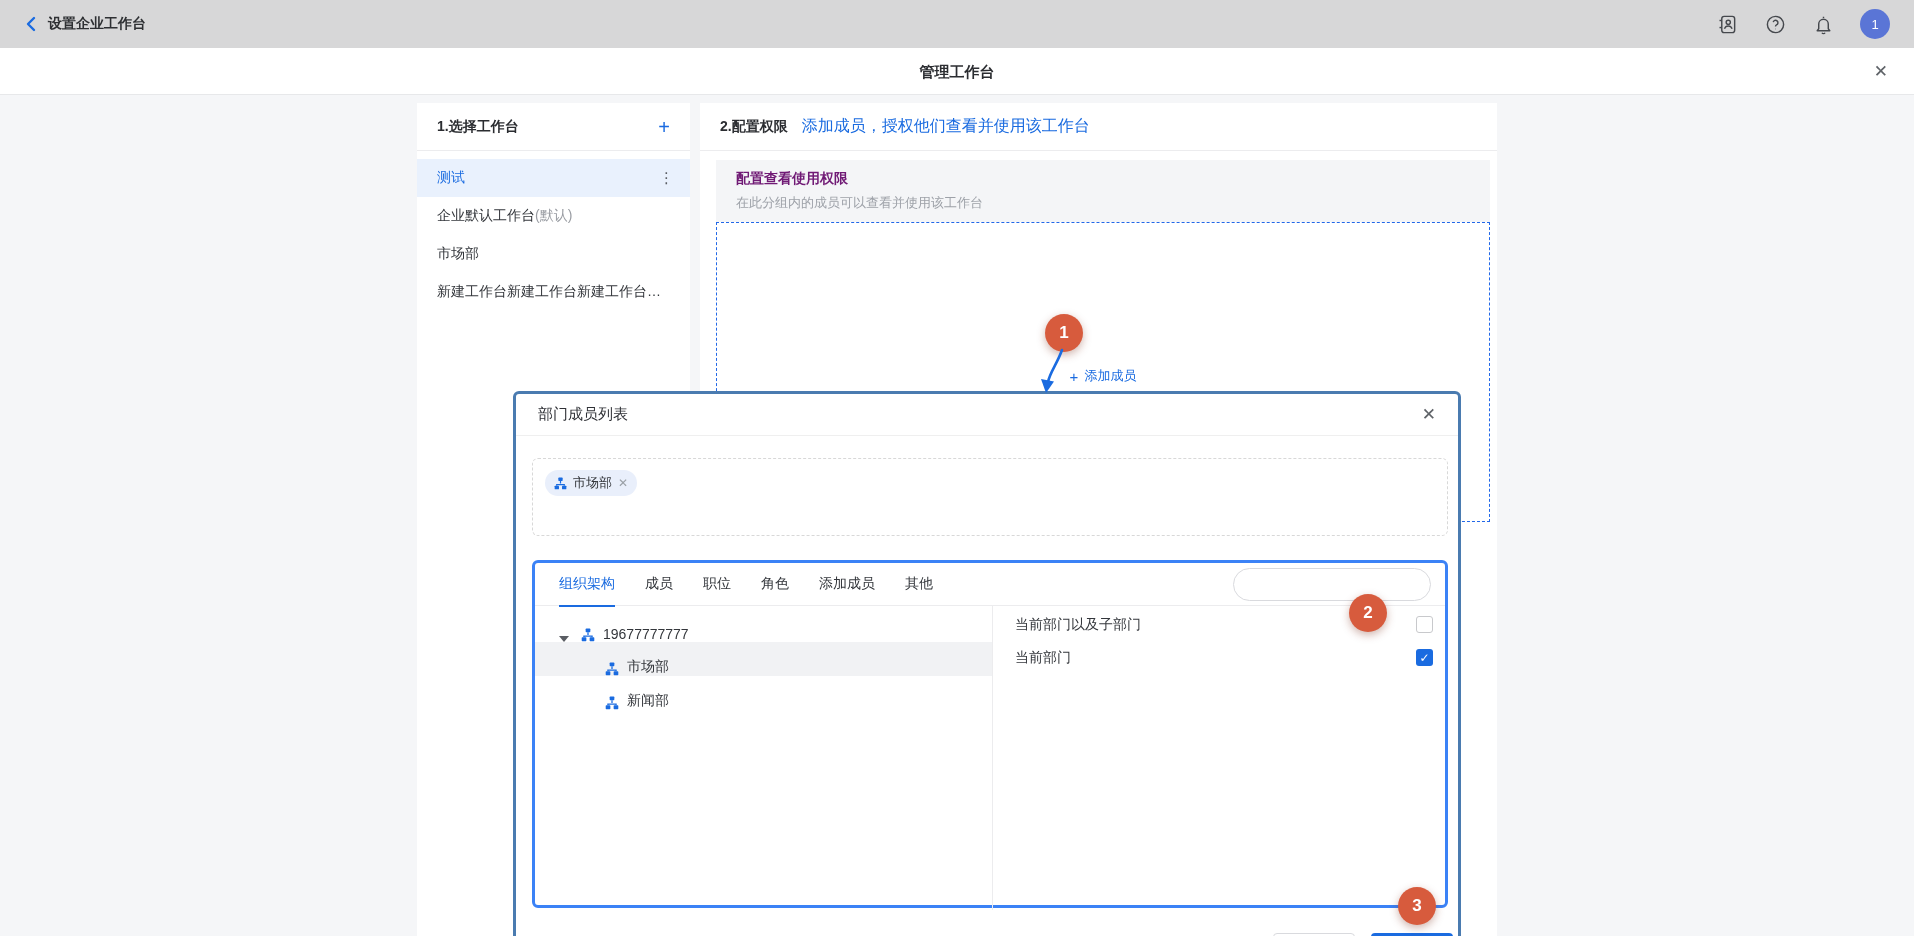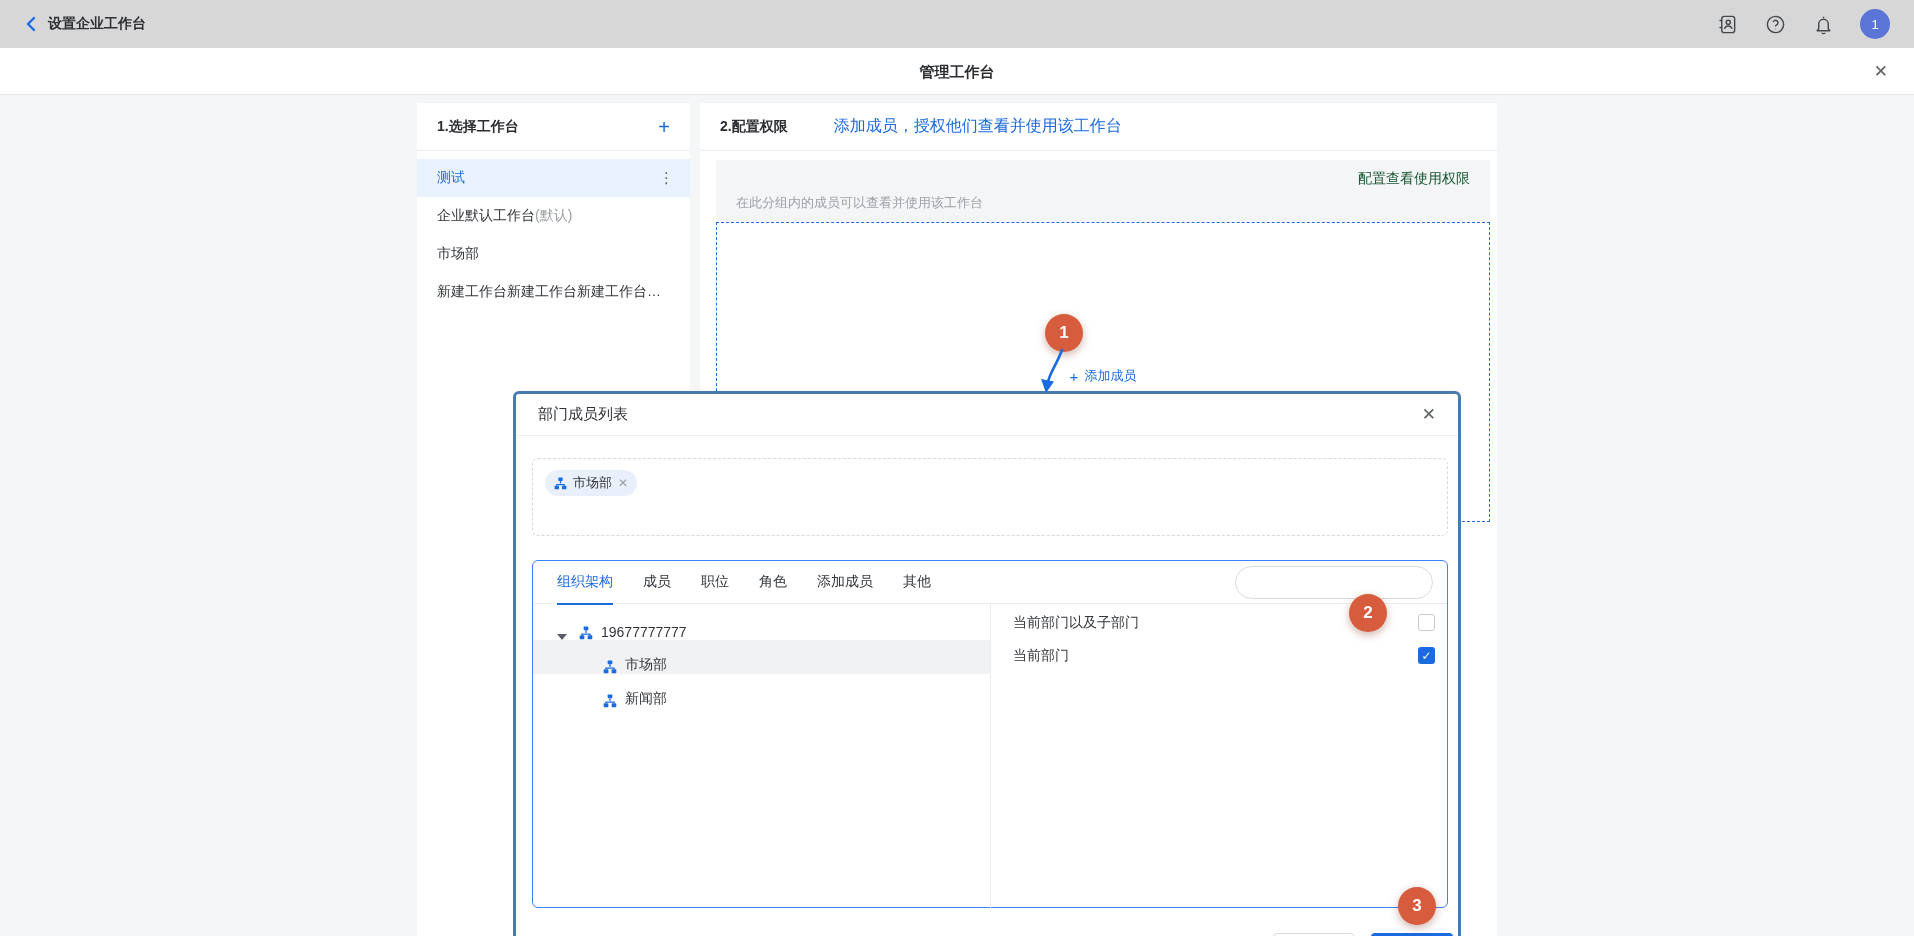--- a/index.html
+++ b/index.html
@@ -38,21 +38,21 @@
   .ws-list { padding-top:8px; }
   .ws-item { height:38px; display:flex; align-items:center; justify-content:space-between;
              padding:0 16px 0 20px; font-size:14px; color:#33363b; cursor:pointer; white-space:nowrap; }
   .ws-item .lbl { overflow:hidden; text-overflow:ellipsis; }
   .ws-item .suffix { color:#9a9da3; }
   .ws-item.active { background:#e9f1fd; color:#1a6be0; }
   .kebab { color:#5a5d63; font-size:15px; letter-spacing:0; cursor:pointer; }
 
   .step-hint { font-size:16px; color:#1a6be0; margin-left:14px; font-weight:400; cursor:pointer; }
   .perm-box { position:absolute; left:16px; top:57px; width:774px; height:62px; background:#f4f5f7; padding:10px 20px; }
-  .perm-title { font-size:14px; font-weight:400; color:#14532d; margin-bottom:6px;text-align:right; }
+  .perm-title { font-size:14px; font-weight:700; color:#701a75; margin-bottom:6px; }
   .perm-desc { font-size:13px; color:#9da1a8; }
   .drop-zone { position:absolute; left:16px; top:119px; width:774px; height:300px;
                border:1px dashed #2268e8; background:#fff; }
   .add-member { position:absolute; left:0; right:0; top:144px; display:flex; align-items:center;
                 justify-content:center; gap:6px; color:#1a6be0; font-size:13px; cursor:pointer; }
   .add-member .plus { font-size:15px; }
 
   
   .badge { position:absolute; width:38px; height:38px; border-radius:50%; background:#d75b3d; color:#fff;
            font-size:17px; font-weight:700; display:flex; align-items:center; justify-content:center;
@@ -70,21 +70,21 @@
   .modal-title { font-size:15px; color:#2f3136; }
   .modal-close { font-size:17px; color:#5f6368; cursor:pointer; }
 
   .selected-box { position:absolute; left:16px; top:64px; width:916px; height:78px;
                   border:1px dashed #d8d8d8; border-radius:6px; padding:11px 12px; }
   .tag { display:inline-flex; align-items:center; gap:6px; height:26px; padding:0 9px;
          background:#e9effb; border-radius:13px; font-size:13px; color:#33363b; }
   .tag .tag-x { color:#9aa0a6; font-size:12px; cursor:pointer; }
 
   .picker { position:absolute; left:16px; top:166px; width:916px; height:348px;
-            border:1px solid #3b82f6; border-radius:6px; }
+            border:3px solid #3b82f6; border-radius:6px; }
   .tabs-row { height:43px; border-bottom:1px solid #ececee; display:flex; align-items:center;
               padding:0 24px; position:relative; }
   .tab { font-size:14px; color:#33363b; margin-right:30px; cursor:pointer; height:43px;
          display:flex; align-items:center; position:relative; }
   .tab.active { color:#1a6be0; }
   .tab.active::after { content:""; position:absolute; left:0; right:0; bottom:-1px; height:2px; background:#1a6be0; }
   .search-pill { position:absolute; right:14px; top:5px; width:198px; height:33px; border:1px solid #d9dade;
                  border-radius:17px; background:#fff; display:flex; align-items:center; padding:0 12px; }
   .search-pill input { flex:1; border:none; outline:none; font-size:13px; color:#33363b; background:transparent; }
 
@@ -174,21 +174,21 @@
       <div class="ws-item">
         <span class="lbl">市场部</span>
       </div>
       <div class="ws-item">
         <span class="lbl">新建工作台新建工作台新建工作台新建...</span>
       </div>
     </div>
   </div>
 
   <div class="panel right-panel">
-    <div class="panel-head" style="justify-content:flex-start;gap:32px;">
+    <div class="panel-head" style="justify-content:flex-start;">
       <span class="panel-head-title">2.配置权限</span>
       <span class="step-hint">添加成员，授权他们查看并使用该工作台</span>
     </div>
     <div class="perm-box">
       <div class="perm-title">配置查看使用权限</div>
       <div class="perm-desc">在此分组内的成员可以查看并使用该工作台</div>
     </div>
     <div class="drop-zone">
       <div class="add-member">
         <span class="plus">+</span>

